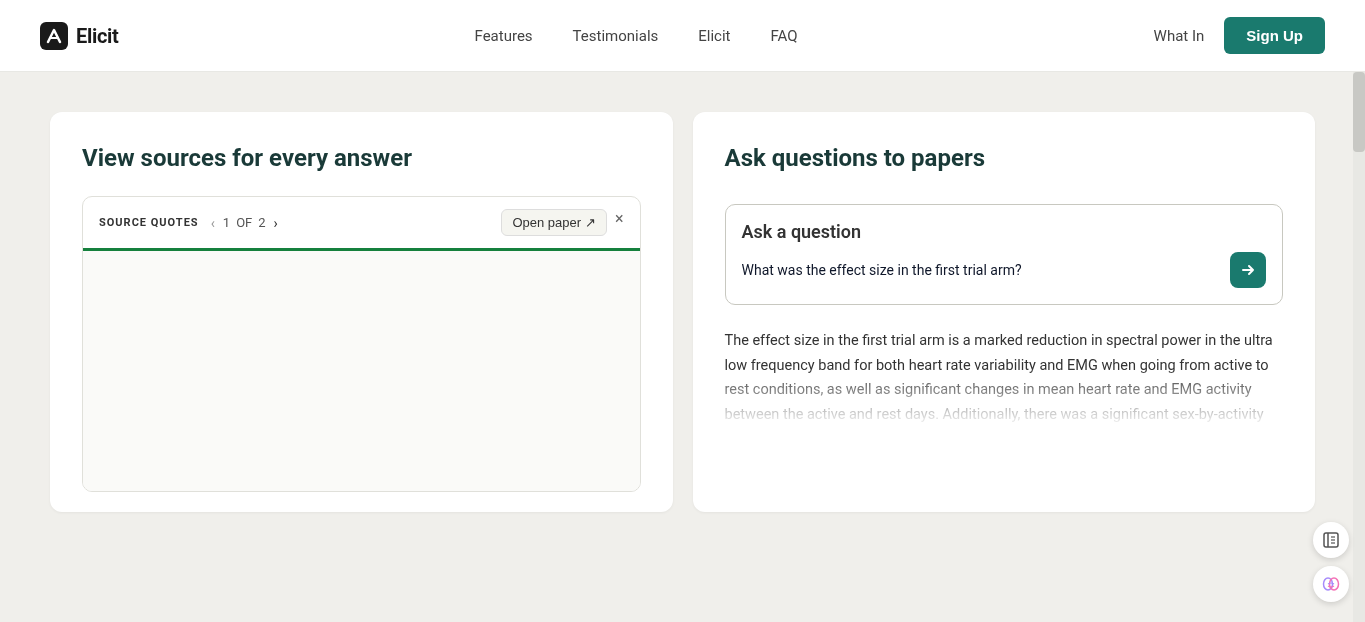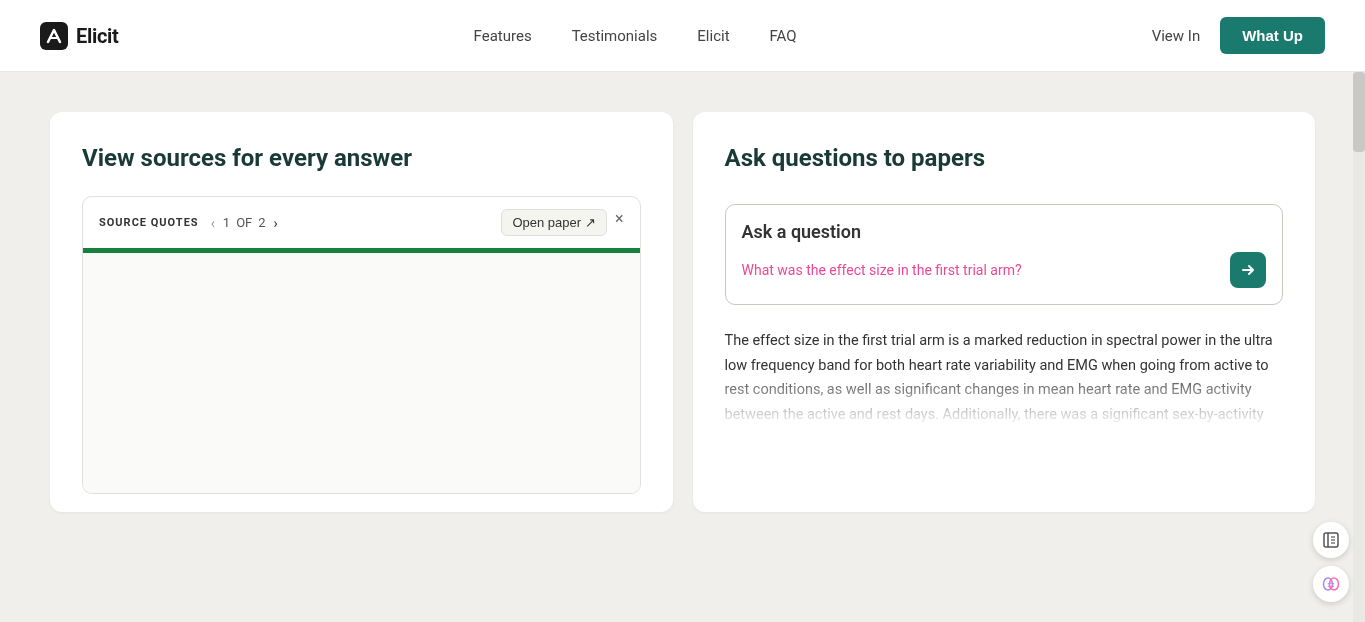--- a/index.html
+++ b/index.html
@@ -112,21 +112,21 @@
       border: 1px solid #e0e0da;
       border-radius: 10px;
       overflow: hidden;
     }
 
     .source-quotes-header {
       display: flex;
       align-items: center;
       justify-content: space-between;
       padding: 12px 16px;
-      border-bottom: 5px solid #15803d;
+      border-bottom: 3px solid #15803d;
     }
 
     .source-quotes-label {
       font-size: 11px;
       font-weight: 700;
       letter-spacing: 1px;
       color: #333;
       text-transform: uppercase;
     }
 
@@ -212,21 +212,21 @@
 
     .question-input-row {
       display: flex;
       align-items: center;
       gap: 8px;
     }
 
     .question-input {
       flex: 1;
       font-size: 14px;
-      color: #ec4899;
+      color: #0f172a;
       border: none;
       outline: none;
       background: transparent;
       font-family: inherit;
     }
 
     .submit-btn {
       background-color: #1a7a6e;
       color: #ffffff;
       border: none;
@@ -315,22 +315,22 @@
   </div>
 
   <nav class="header-nav">
     <a class="nav-link">Features</a>
     <a class="nav-link">Testimonials</a>
     <a class="nav-link">Elicit</a>
     <a class="nav-link">FAQ</a>
   </nav>
 
   <div class="header-right">
-    <span class="sign-in">View In</span>
-    <button class="sign-up-btn">What Up</button>
+    <span class="sign-in">What In</span>
+    <button class="sign-up-btn">Sign Up</button>
   </div>
 </header>
 
 <div class="scrollbar-track">
   <div class="scrollbar-thumb"></div>
 </div>
 
 <div class="main-content">
 
   <div class="left-panel">

